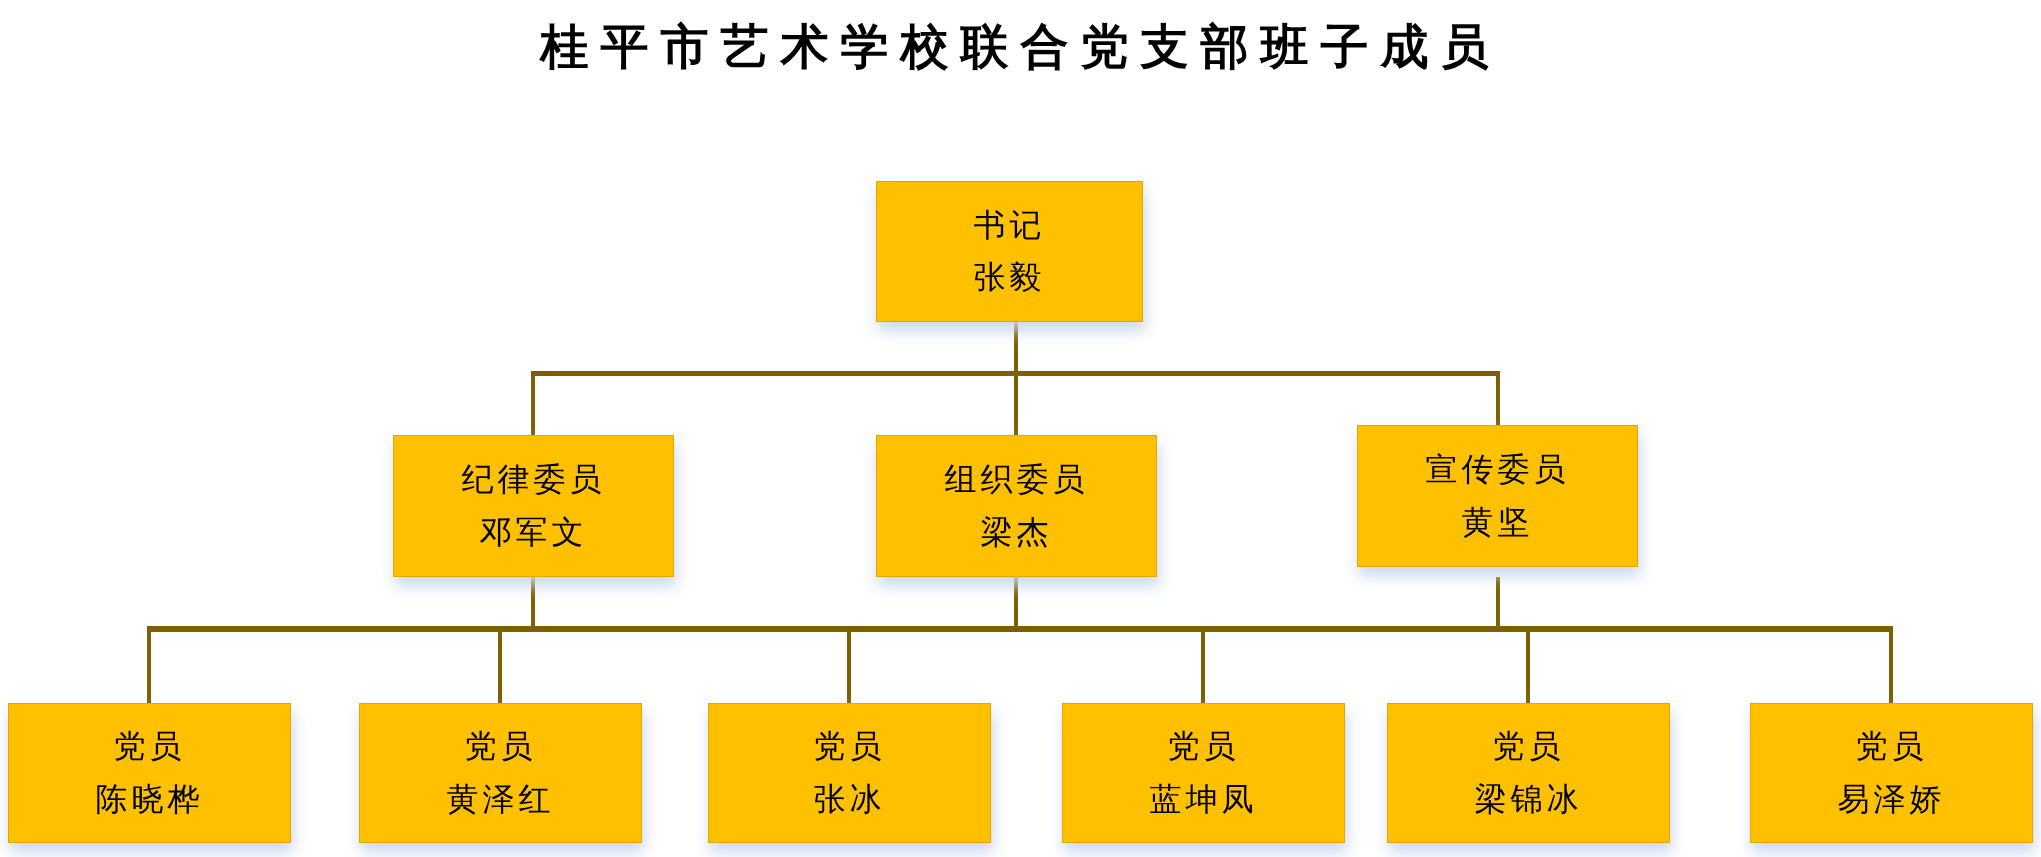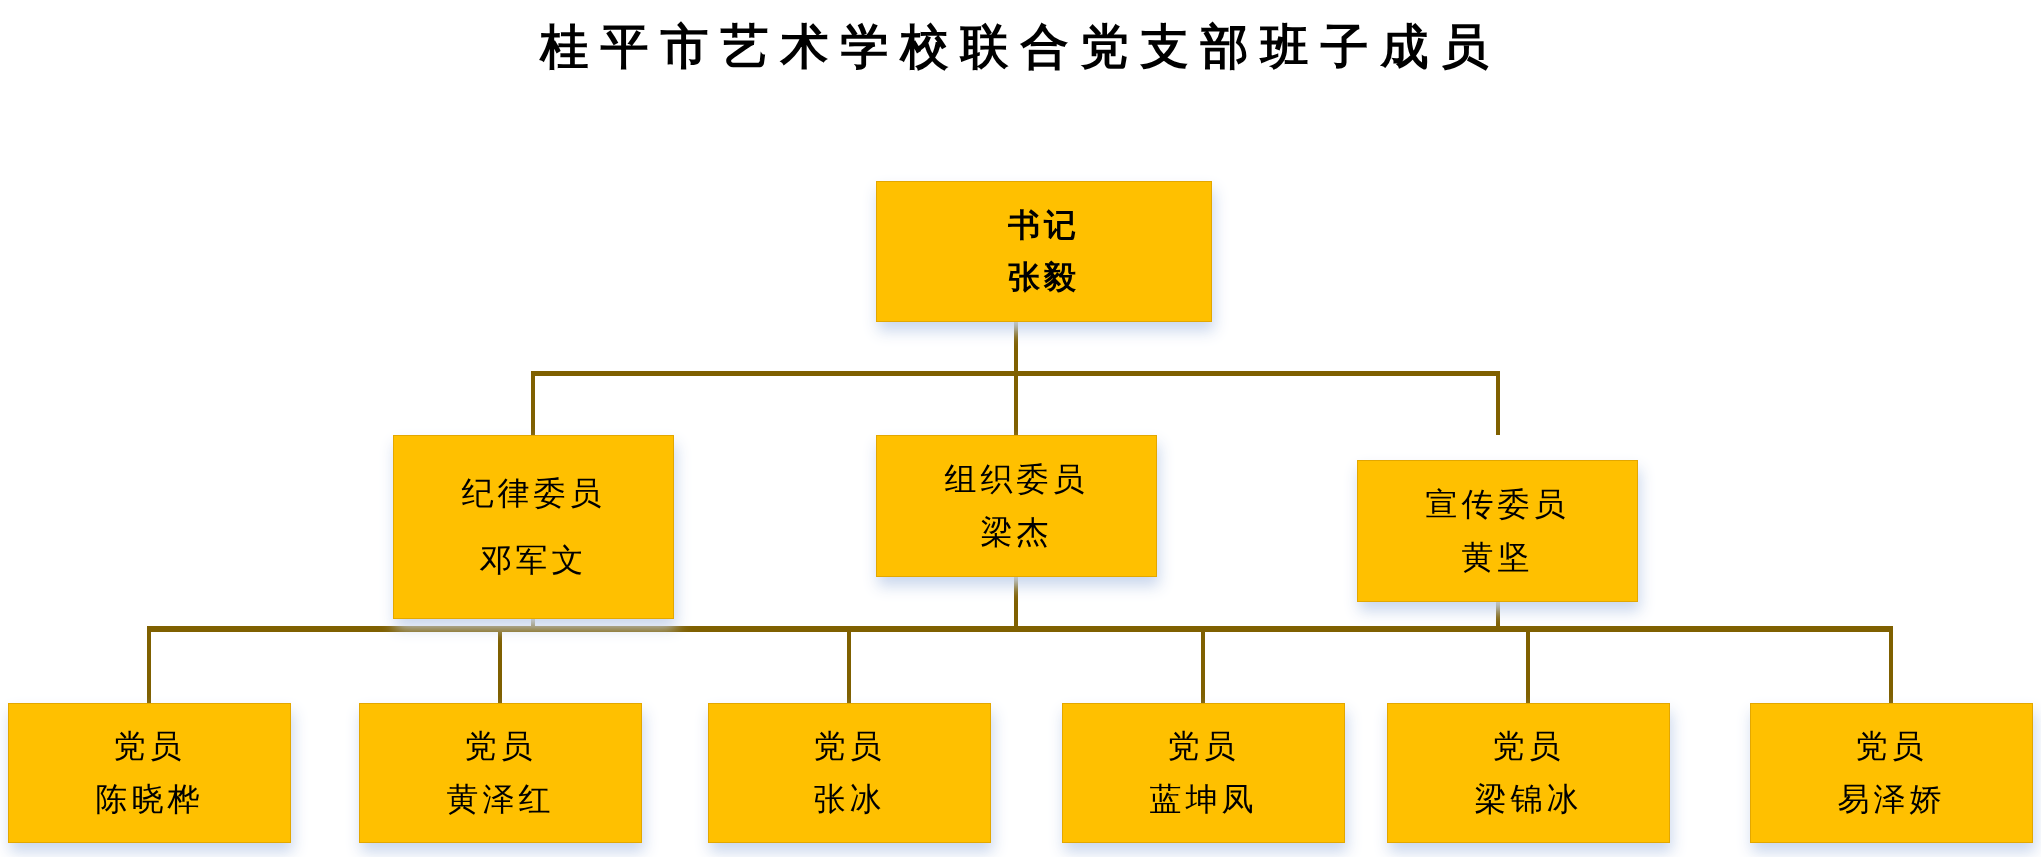--- a/index.html
+++ b/index.html
@@ -49,25 +49,25 @@
   }
   .node .role, .node .name {
     font-size: 32px;
     line-height: 1.1;
     letter-spacing: 4px;
     white-space: nowrap;
   }
   .conn { position: absolute; background: var(--connector); z-index: 1; }
 
   
-  .b-root { left: 876px; top: 181px; width: 336px; height: 141px; font-weight: bold; }
+  .b-root { left: 876px; top: 181px; width: 267px; height: 141px; }
   
-  .b-l2-0 { left: 393px;  top: 435px; width: 281px; height: 184px; }
+  .b-l2-0 { left: 393px;  top: 435px; width: 281px; height: 142px; }
   .b-l2-1 { left: 876px;  top: 435px; width: 281px; height: 142px; text-align: right; }
-  .b-l2-2 { left: 1357px; top: 460px; width: 281px; height: 142px; }
+  .b-l2-2 { left: 1357px; top: 425px; width: 281px; height: 142px; }
   
   .b-l3-0 { left: 8px;    top: 703px; width: 283px; height: 140px; }
   .b-l3-1 { left: 359px;  top: 703px; width: 283px; height: 140px; }
   .b-l3-2 { left: 708px;  top: 703px; width: 283px; height: 140px; }
   .b-l3-3 { left: 1062px; top: 703px; width: 283px; height: 140px; }
   .b-l3-4 { left: 1387px; top: 703px; width: 283px; height: 140px; }
   .b-l3-5 { left: 1750px; top: 703px; width: 283px; height: 140px; }
 
   
   .v-root   { left: 1014px; top: 322px; width: 4px; height: 113px; }

